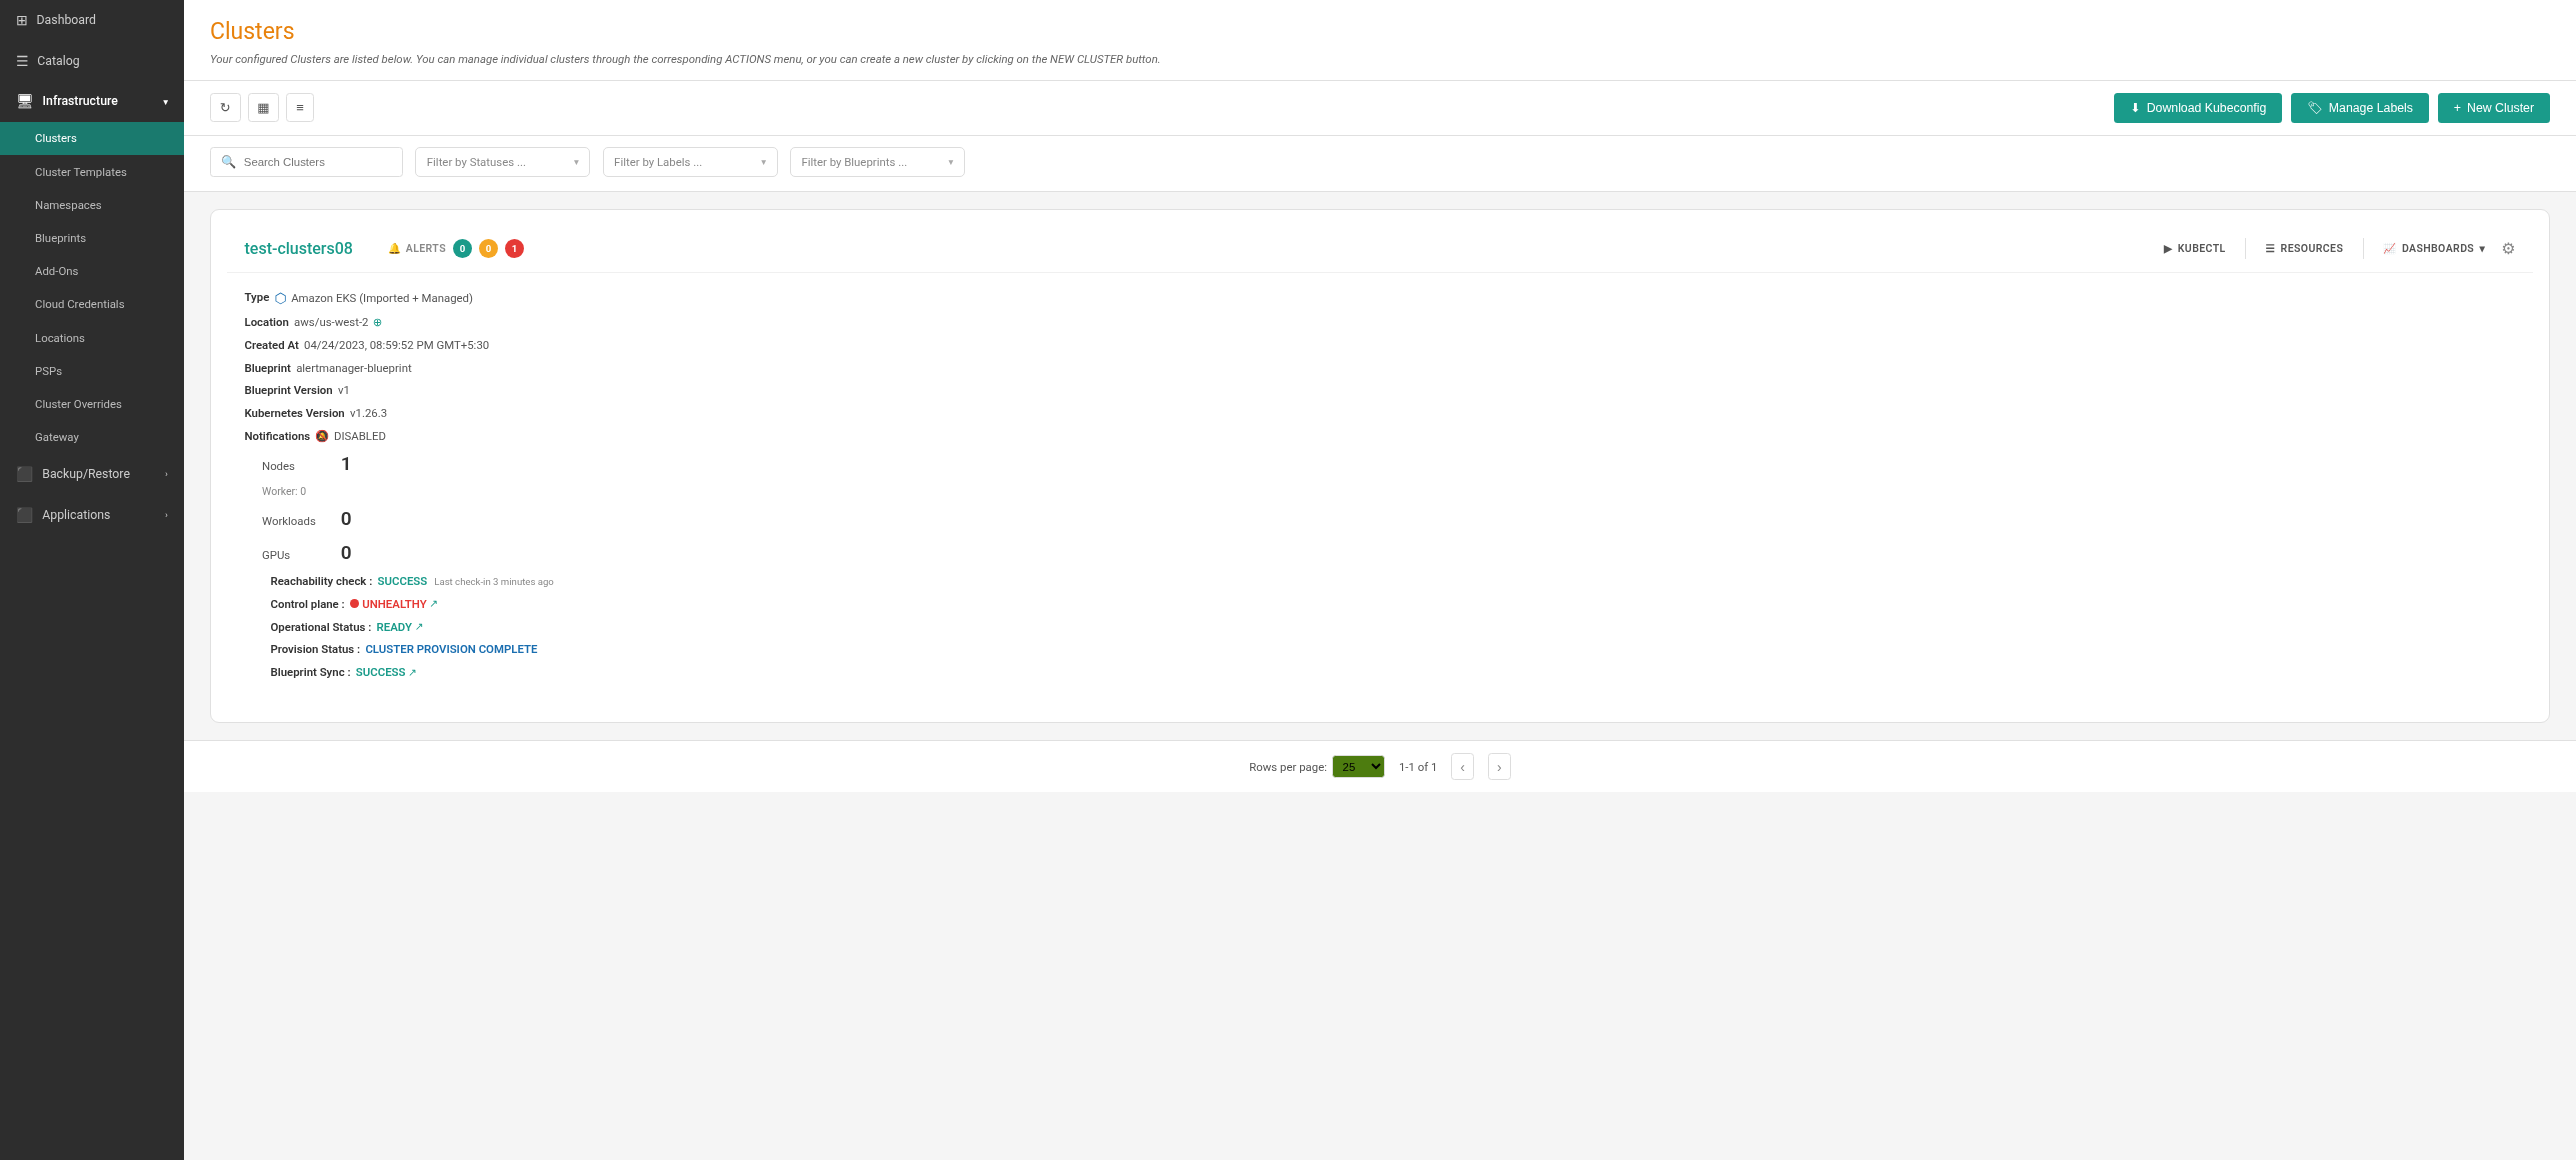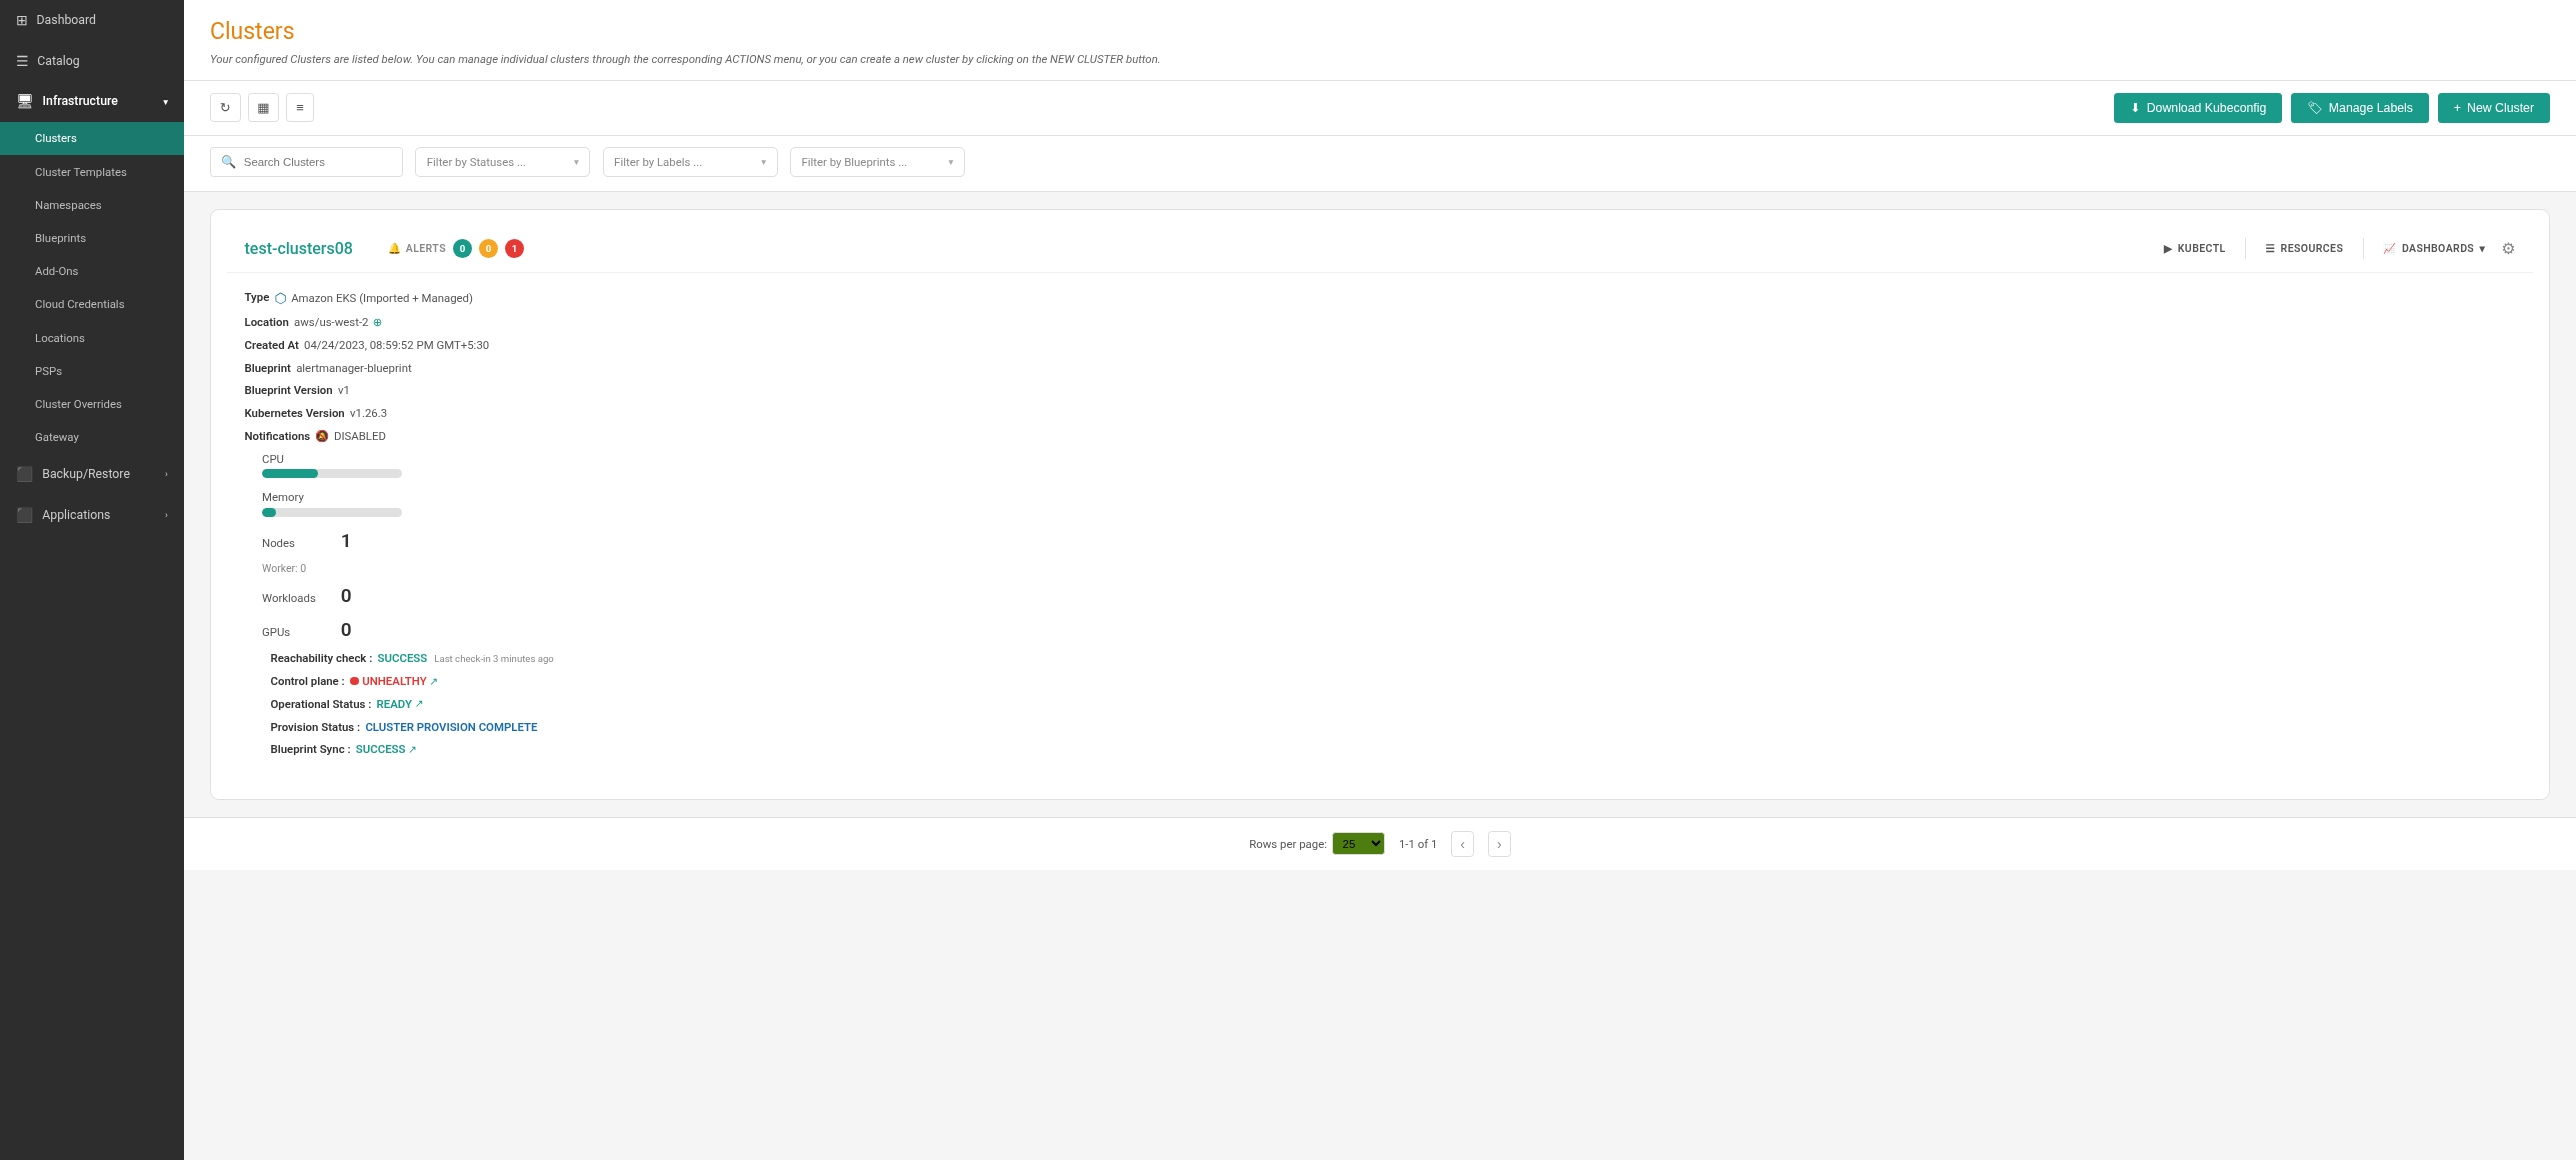--- a/index.html
+++ b/index.html
@@ -270,34 +270,20 @@
           </div>
           <div class="info-row">
             <span class="info-label">Notifications</span>
             <span class="info-value">
               <span>🔕</span>
               <span>DISABLED</span>
             </span>
           </div>
         </div>
 
-        <div class="col-metrics">
-          <div class="metric-row">
-            <div class="metric-label">CPU</div>
-            <div class="progress-bar">
-              <div class="progress-fill" style="width: 40%"></div>
-            </div>
-          </div>
-          <div class="metric-row">
-            <div class="metric-label">Memory</div>
-            <div class="progress-bar">
-              <div class="progress-fill" style="width: 10%"></div>
-            </div>
-          </div>
-        </div>
 
         <div class="col-nodes">
           <div class="node-stat">
             <span class="node-stat-label">Nodes</span>
             <span class="node-stat-value">1</span>
           </div>
           <div class="node-sub">Worker: 0</div>
           <div style="height:8.8px;"></div>
           <div class="node-stat">
             <span class="node-stat-label">Workloads</span>

